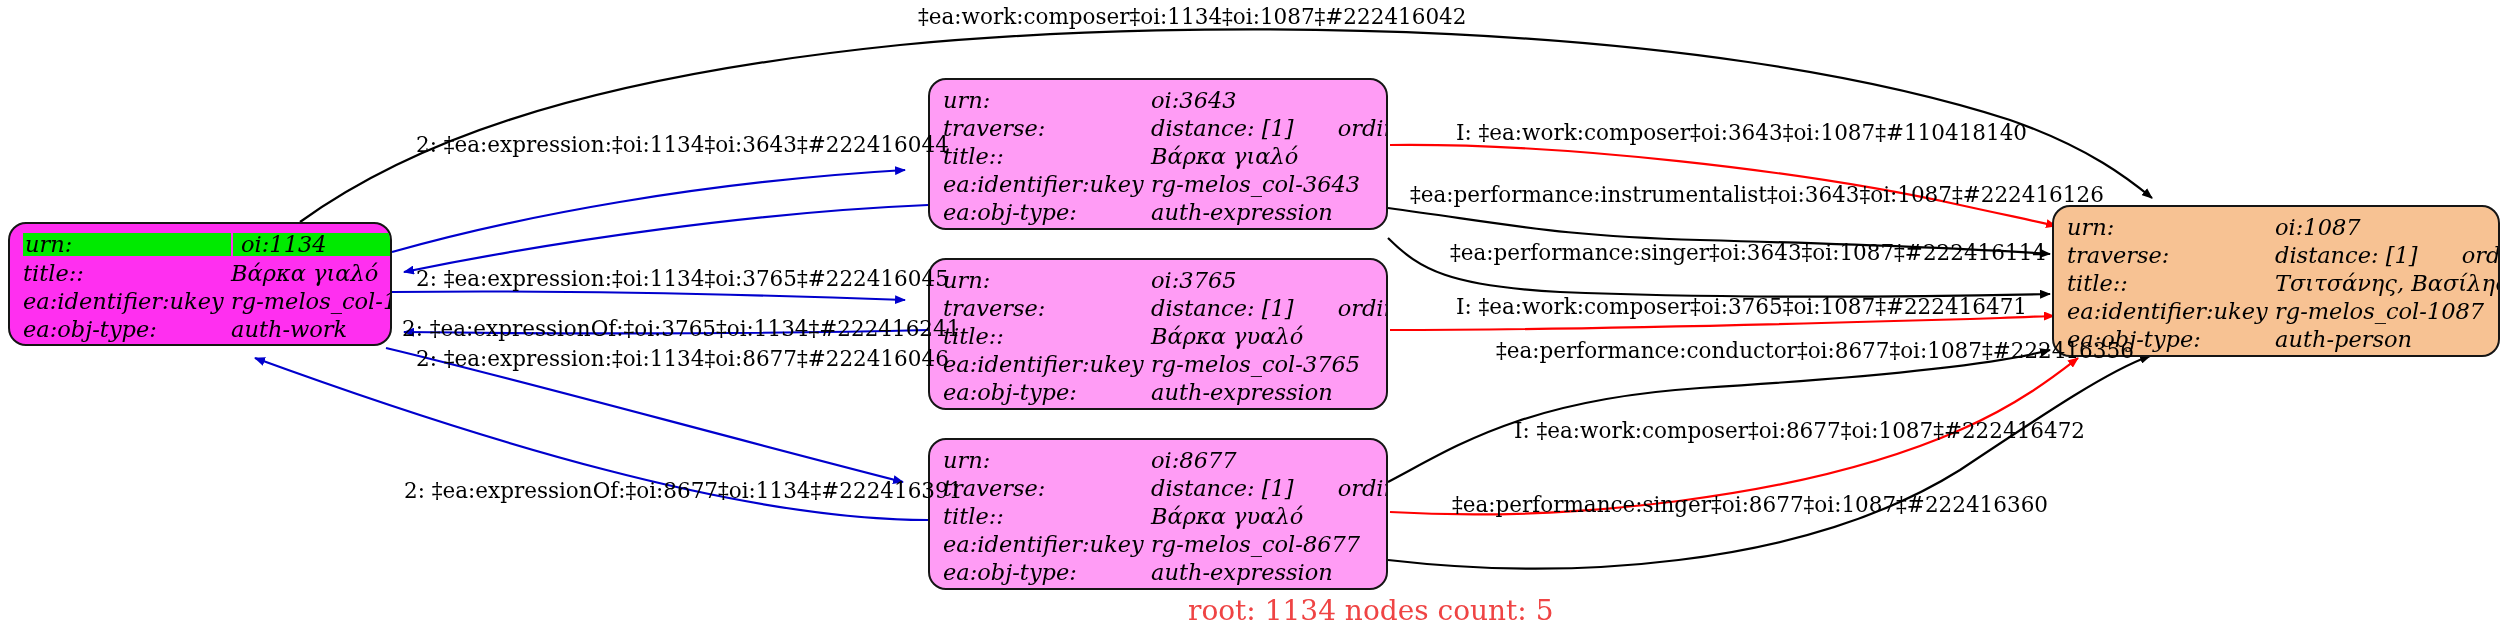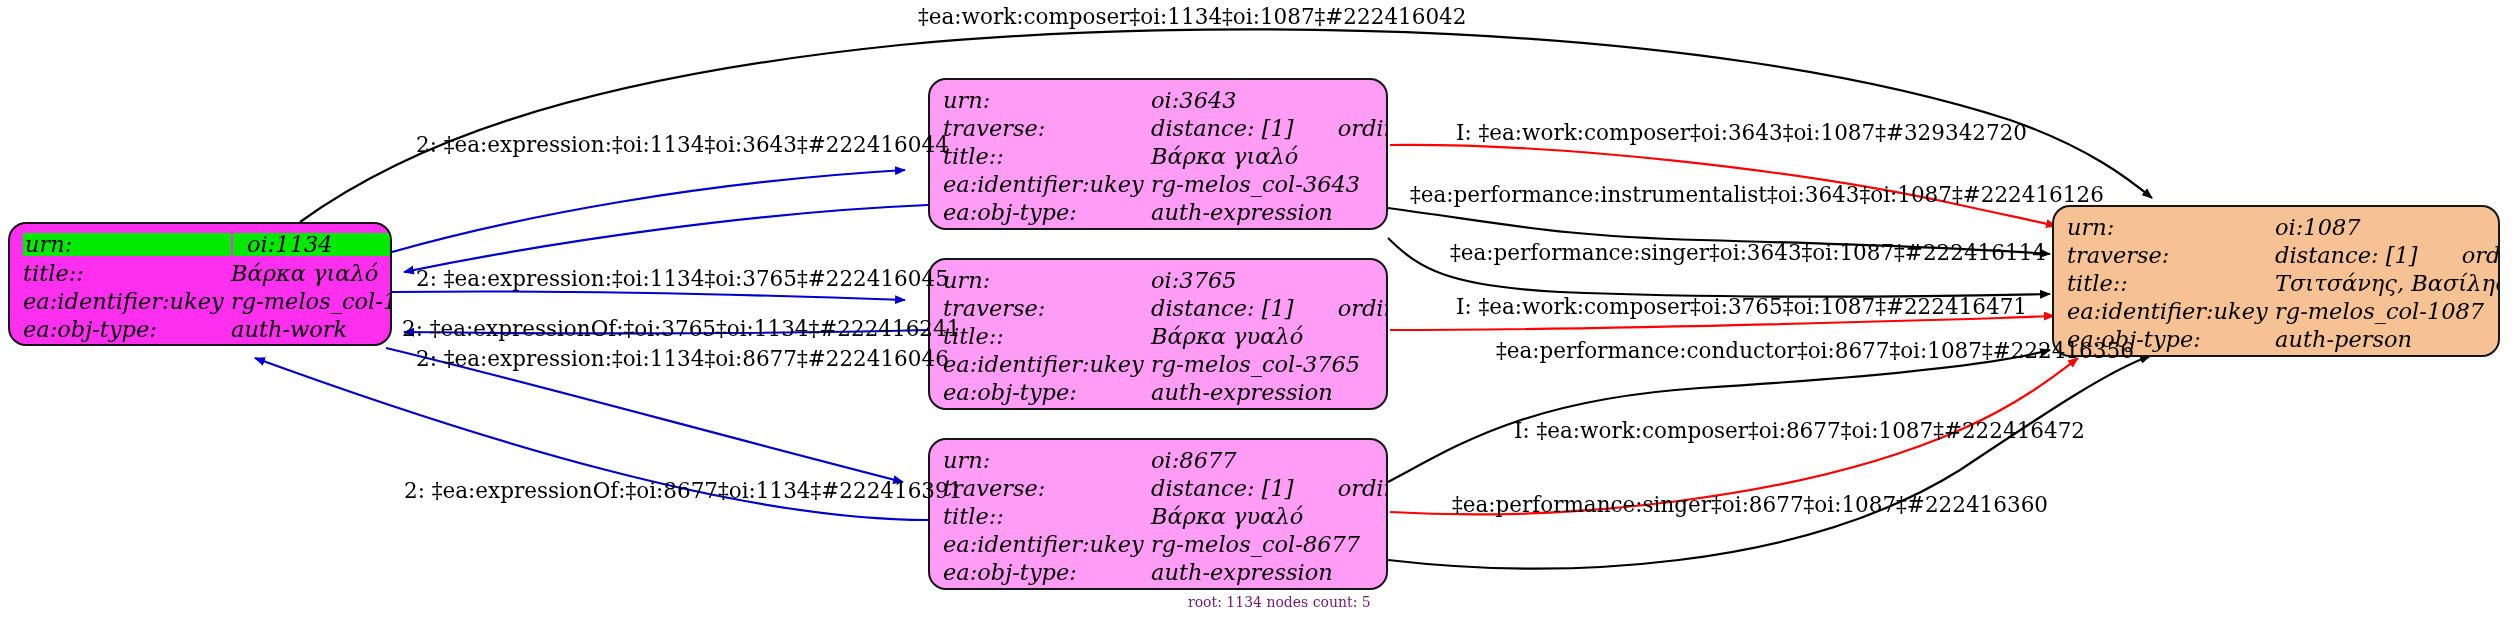--- a/index.html
+++ b/index.html
@@ -65,35 +65,35 @@
   .row-hl .v {
     background: #00ea00;
   }
   .row-hl .k {
     width: 206px;
     flex: 0 0 206px;
     padding-left: 2px;
     margin-right: 2px;
   }
   .row-hl .v {
-    padding-left: 14px;
+    padding-left: 8px;
     padding-right: 150px;
   }
 
   .elabel {
     position: absolute;
     font-size: 21.5px;
     color: #000;
     white-space: nowrap;
     line-height: 1;
   }
   .caption {
     position: absolute;
-    font-size: 14px;
-    color: #701a75;
+    font-size: 28px;
+    color: #ef4444;
     white-space: nowrap;
   }
 </style>
 </head>
 <body>
 
 <div id="stage">
 
   <svg id="edge-layer" viewBox="0 0 2512 627" xmlns="http://www.w3.org/2000/svg">
     <defs>
@@ -258,21 +258,21 @@
 
 
   <div class="elabel" style="left:416px; top:268px;">2: ‡ea:expression:‡oi:1134‡oi:3765‡#222416045</div>
 
   <div class="elabel" style="left:402px; top:318px;">2: ‡ea:expressionOf:‡oi:3765‡oi:1134‡#222416241</div>
 
   <div class="elabel" style="left:416px; top:348px;">2: ‡ea:expression:‡oi:1134‡oi:8677‡#222416046</div>
 
   <div class="elabel" style="left:404px; top:480px;">2: ‡ea:expressionOf:‡oi:8677‡oi:1134‡#222416391</div>
 
-  <div class="elabel" style="left:1456px; top:122px;">I: ‡ea:work:composer‡oi:3643‡oi:1087‡#329342720</div>
+  <div class="elabel" style="left:1456px; top:122px;">I: ‡ea:work:composer‡oi:3643‡oi:1087‡#110418140</div>
 
   <div class="elabel" style="left:1410px; top:184px;">‡ea:performance:instrumentalist‡oi:3643‡oi:1087‡#222416126</div>
 
   <div class="elabel" style="left:1450px; top:242px;">‡ea:performance:singer‡oi:3643‡oi:1087‡#222416114</div>
 
   <div class="elabel" style="left:1456px; top:296px;">I: ‡ea:work:composer‡oi:3765‡oi:1087‡#222416471</div>
 
   <div class="elabel" style="left:1496px; top:340px;">‡ea:performance:conductor‡oi:8677‡oi:1087‡#222416356</div>
 
   <div class="elabel" style="left:1514px; top:420px;">I: ‡ea:work:composer‡oi:8677‡oi:1087‡#222416472</div>

